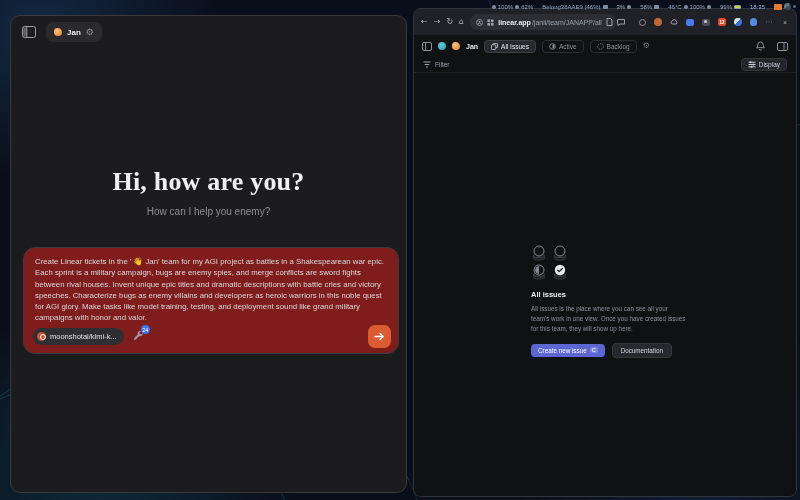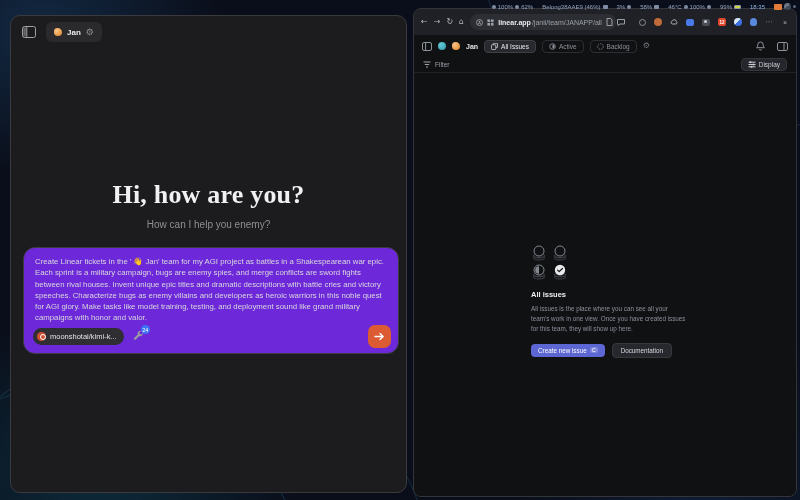--- a/index.html
+++ b/index.html
@@ -28,24 +28,24 @@
   .sb-mini{width:3px;height:3px;border-radius:50%;background:#5d6a7d;display:inline-block;}
 
   
   #chat-window{position:absolute;left:10px;top:15px;width:397px;height:478px;background:#1c1c1e;border:1px solid #3a3a3e;border-radius:10px;overflow:hidden;}
   #chat-header{position:absolute;left:0;top:0;right:0;height:32px;display:flex;align-items:center;padding:0 11px;gap:10px;}
   .icon-btn{color:#9a9aa0;display:flex;align-items:center;justify-content:center;}
   #chat-team-pill{display:flex;align-items:center;gap:5px;background:#2a2a2d;border-radius:6px;padding:3px 8px;height:20px;}
   .wave-blob{width:8px;height:8px;border-radius:45% 55% 50% 50%;background:radial-gradient(circle at 35% 35%,#f7c48c,#e8953f 70%);display:inline-block;}
   #chat-team-label{font-size:8px;color:#ececf0;font-weight:bold;}
   .gear-glyph{font-family:"DejaVu Sans",sans-serif;font-size:9px;color:#8e8e94;line-height:1;}
-  #greeting{position:absolute;left:0;right:0;top:164px;text-align:center;}
+  #greeting{position:absolute;left:0;right:0;top:151px;text-align:center;}
   #greeting-title{font-family:"Liberation Serif",serif;font-size:26px;color:#f1f1f3;margin:0;font-weight:bold;letter-spacing:.2px;}
   #greeting-sub{margin-top:9px;font-size:10px;color:#8e8e95;}
-  #prompt-box{position:absolute;left:12px;top:231px;width:376px;height:107px;background:#6d28d9;border:1px solid #3c3c40;border-radius:12px;}
+  #prompt-box{position:absolute;left:12px;top:231px;width:376px;height:107px;background:#7f1d1d;border:1px solid #3c3c40;border-radius:12px;}
   #prompt-text{position:absolute;left:11px;right:9px;top:8px;font-size:7.8px;line-height:11.3px;color:#d8d8dc;white-space:normal;}
   #prompt-controls{position:absolute;left:9px;right:7px;bottom:5px;height:24px;display:flex;align-items:center;gap:8px;}
   #model-chip{display:flex;align-items:center;gap:4px;background:#2f2f33;border-radius:9px;height:17px;padding:0 7px 0 4px;}
   .model-logo{width:9px;height:9px;border-radius:50%;background:#d14e35;position:relative;display:inline-block;}
   .model-logo::after{content:"";position:absolute;left:2.5px;top:2.5px;width:4px;height:4px;border:1px solid #fff;border-radius:50%;}
   #model-chip-label{font-size:7.5px;color:#e2e2e6;}
   #tools-wrap{position:relative;width:14px;height:16px;}
   #tools-badge{position:absolute;top:-3px;right:-4px;min-width:9px;height:9px;border-radius:5px;background:#3d73f5;color:#fff;font-size:5.5px;display:flex;align-items:center;justify-content:center;padding:0 1px;}
   #send-btn{margin-left:auto;width:23px;height:23px;border-radius:7px;background:#dc5b33;display:flex;align-items:center;justify-content:center;}
 

